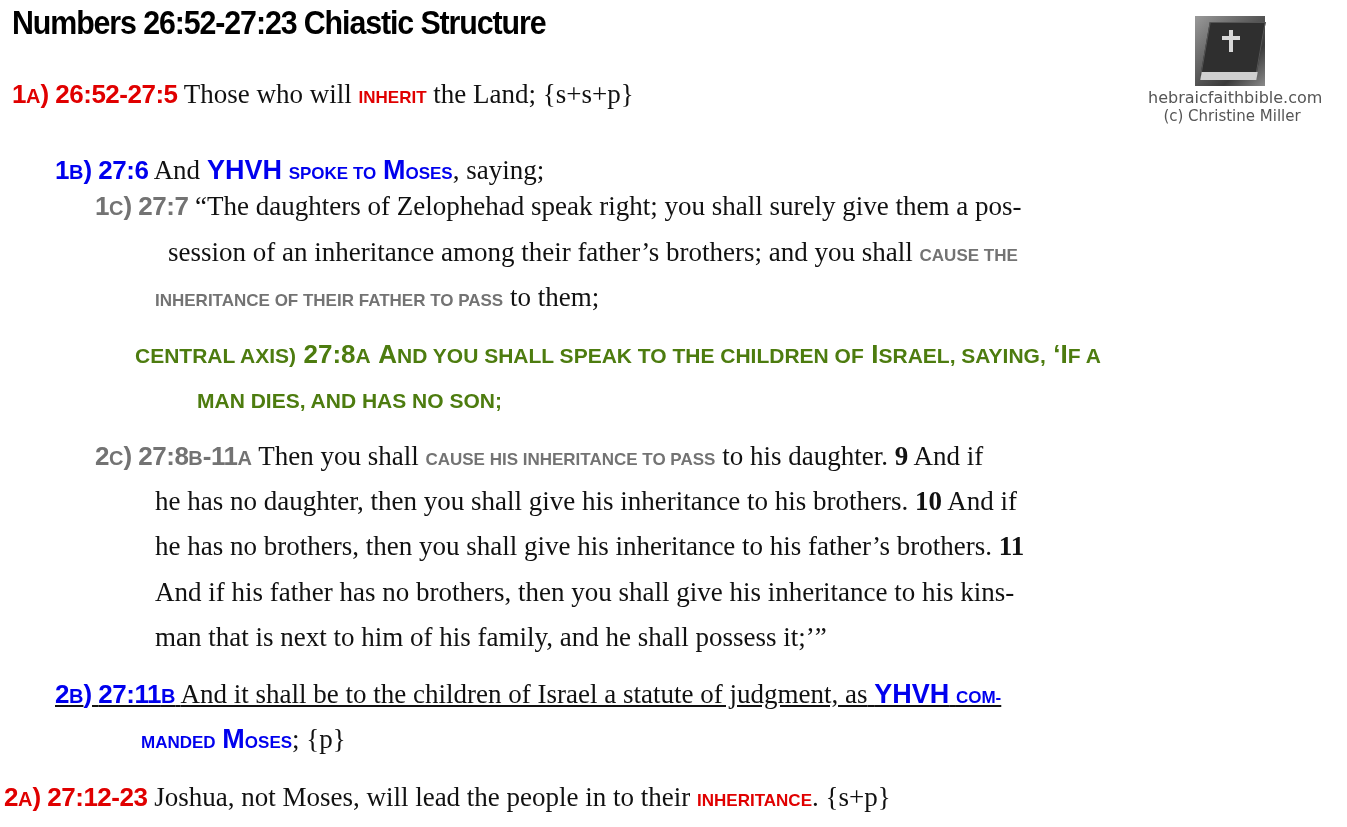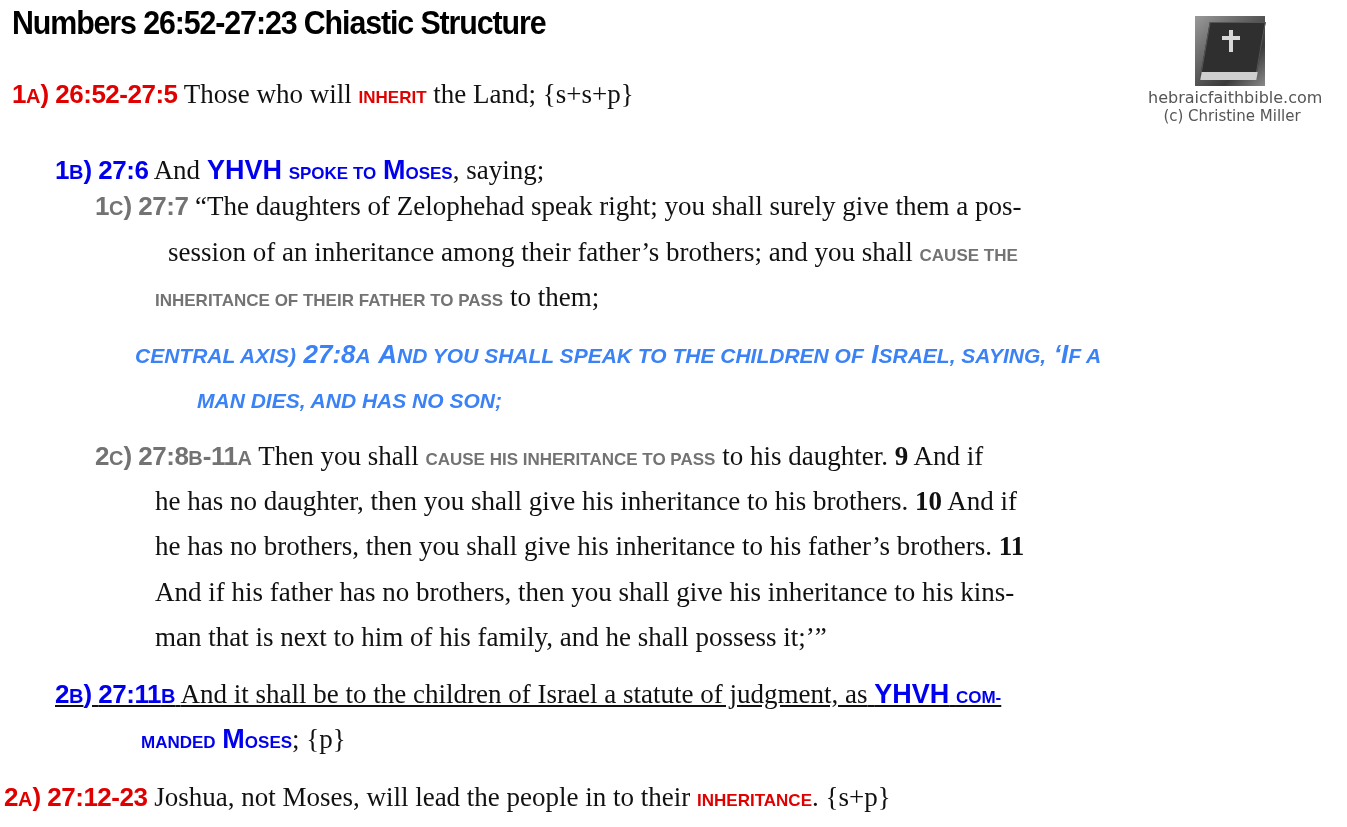--- a/index.html
+++ b/index.html
@@ -25,21 +25,21 @@
     .row { position: absolute; font-family: "Liberation Serif", serif; font-size: 27px; color: #111; line-height: 45px; white-space: nowrap; }
     .lbl { font-family: "Liberation Sans", sans-serif; font-weight: bold; font-size: 26px; letter-spacing: -0.5px; }
     .sc { font-family: "Liberation Sans", sans-serif; font-weight: bold; font-size: 20px; letter-spacing: 0px; }
     .kw { font-family: "Liberation Sans", sans-serif; font-weight: bold; font-size: 17px; }
     .kwbig { font-family: "Liberation Sans", sans-serif; font-weight: bold; font-size: 27px; }
     .red { color: #e00000; }
     .blue { color: #0000ee; }
     .green { color: #737373; }
     .vn { font-weight: bold; }
     .cont { position: absolute; font-family: "Liberation Serif", serif; font-size: 27px; color: #111; white-space: nowrap; line-height: 45px; }
-    .axis { font-family: "Liberation Sans", sans-serif; font-weight: bold; color: #3b82f6; font-style: italic; }
+    .axis { font-family: "Liberation Sans", sans-serif; font-weight: bold; color: #4d7c0f; }
     .axis .s { font-size: 21px; }
     .axis .b { font-size: 26px; }
   </style>
 </head>
 <body>
 
 <div class="title">Numbers 26:52-27:23 Chiastic Structure</div>
 
 <div class="logo">
   <div class="book"></div>

